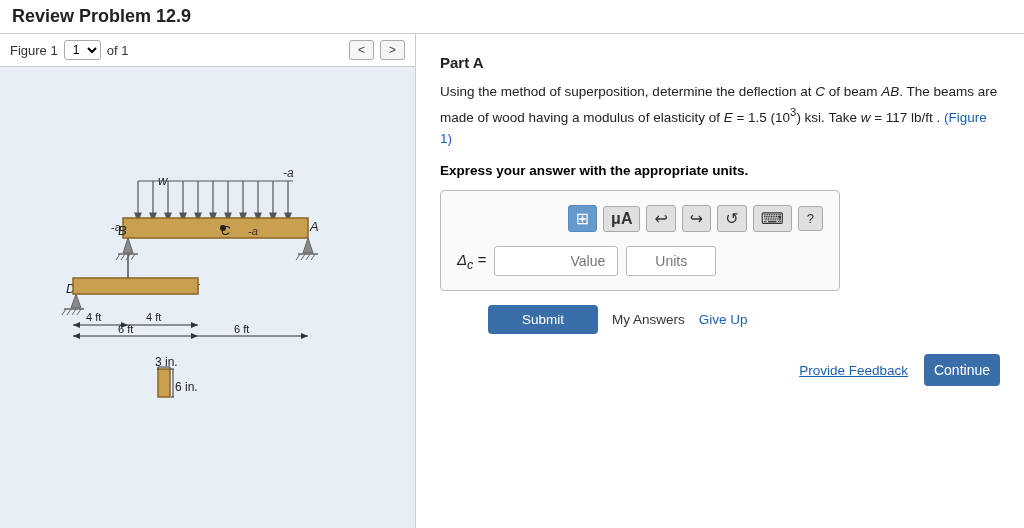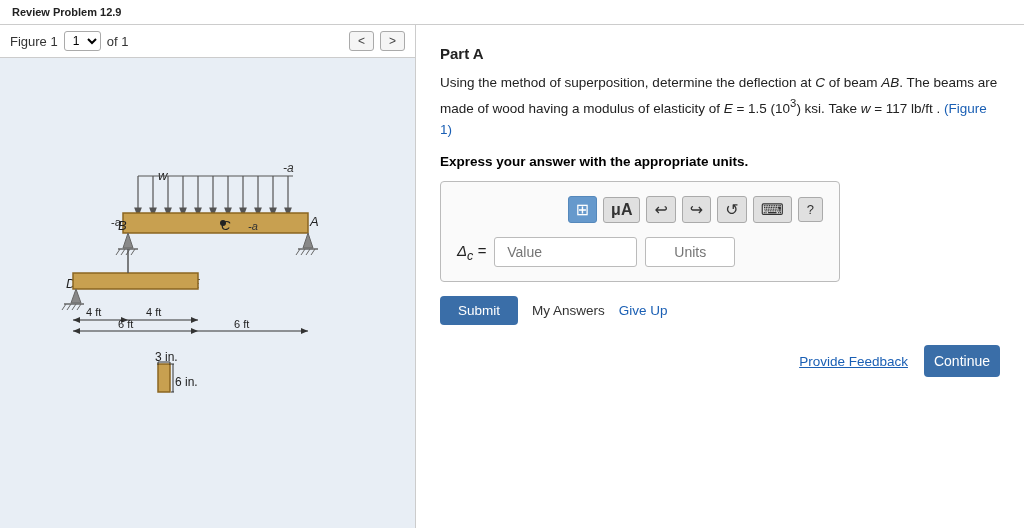--- a/index.html
+++ b/index.html
@@ -10,21 +10,21 @@
       width: 1024px;
       height: 528px;
       overflow: hidden;
       display: flex;
       flex-direction: column;
     }
     .top-bar {
       background: #fff;
       border-bottom: 1px solid #ccc;
       padding: 6px 12px;
-      font-size: 11px;
+      font-size: 18px;
       font-weight: bold;
       color: #222;
     }
     .main-content {
       display: flex;
       flex: 1;
       overflow: hidden;
     }
     
     .left-panel {
@@ -144,22 +144,22 @@
       font-size: 15px;
       color: #222;
       font-style: italic;
     }
     .value-input {
       border: 1px solid #bbb;
       border-radius: 3px;
       padding: 6px 12px;
       font-size: 14px;
       color: #999;
-      width: 143px;
-      text-align: left;
+      width: 124px;
+      text-align: right;
       background: #fff;
     }
     .units-input {
       border: 1px solid #bbb;
       border-radius: 3px;
       padding: 6px 12px;
       font-size: 14px;
       color: #999;
       width: 90px;
       text-align: center;
@@ -169,23 +169,24 @@
       display: flex;
       align-items: center;
       gap: 14px;
       margin-bottom: 20px;
     }
     .submit-btn {
       background: #3a6ea8;
       color: #fff;
       border: none;
       border-radius: 4px;
-      padding: 7px 18px;
-      font-size: 13.5px;
-      cursor: pointer;
+      padding: 7px 34px;
+      font-size: 13.5px;
+      cursor: pointer;
+      margin-left: 48px;
     }
     .my-answers-link {
       color: #333;
       font-size: 13.5px;
       cursor: pointer;
       text-decoration: none;
     }
     .give-up-link {
       color: #1a5fb4;
       font-size: 13.5px;

